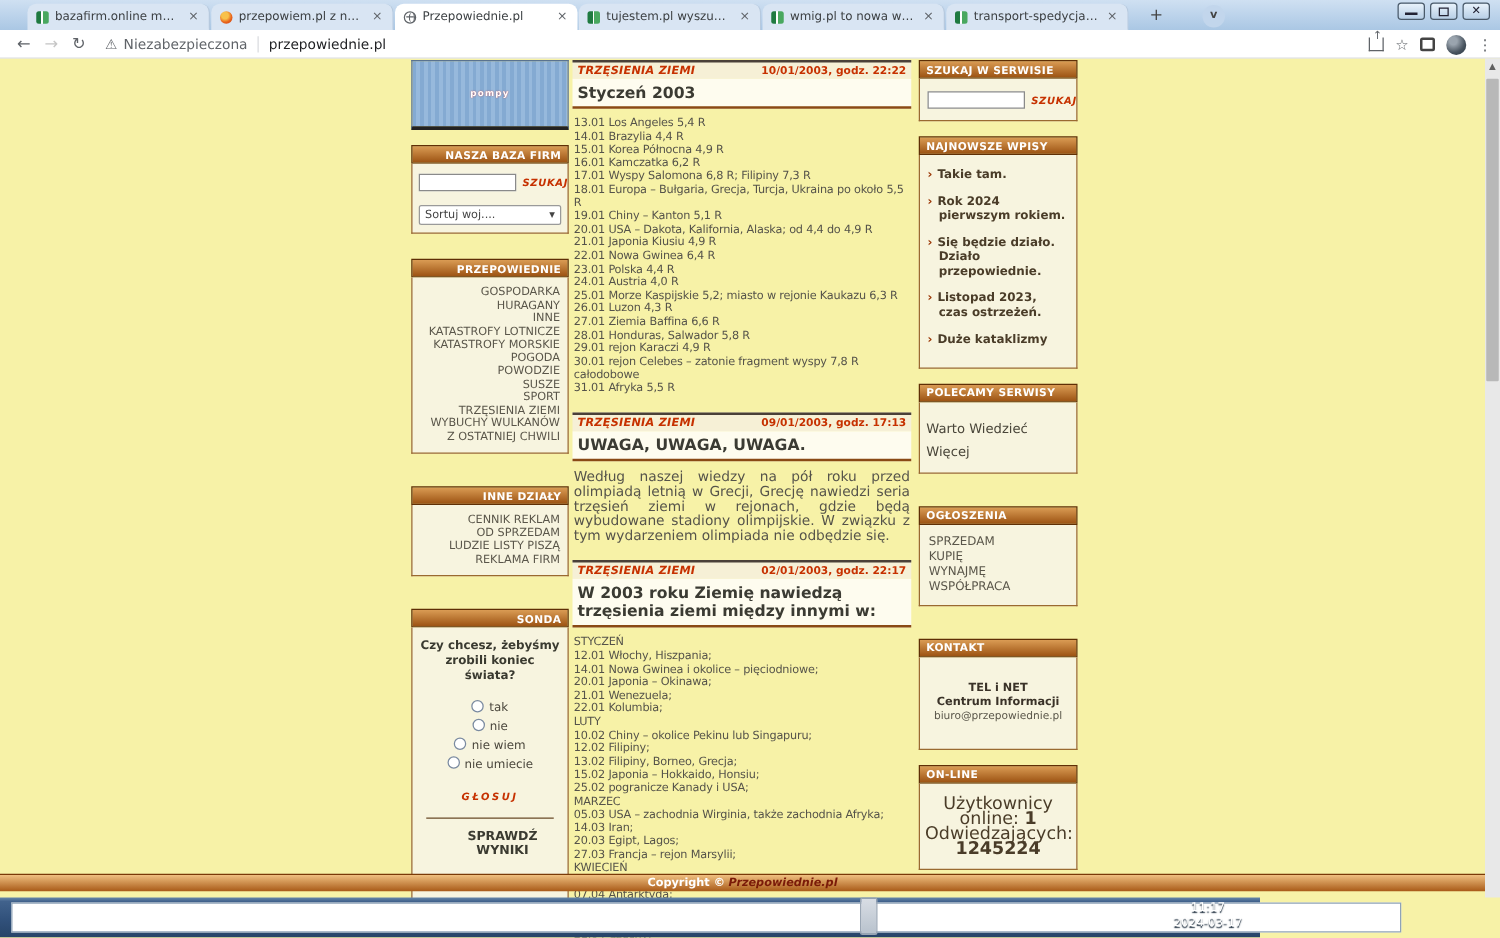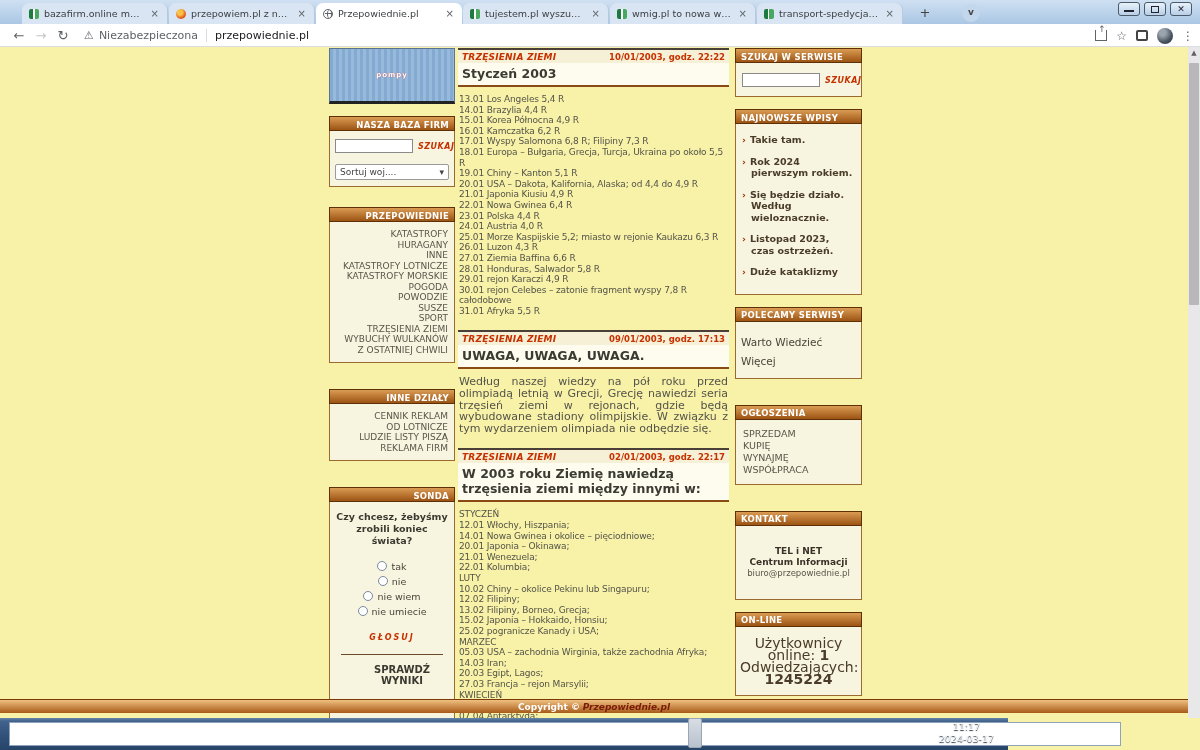--- a/index.html
+++ b/index.html
@@ -216,38 +216,38 @@
         <span class="szukaj-lnk">SZUKAJ</span>
       </div>
       <div class="selectbox">
         <span>Sortuj woj....</span>
         <span>▾</span>
       </div>
     </div>
     <div class="gap20"></div>
     <div class="sec-head head-right">PRZEPOWIEDNIE</div>
     <div class="sec-box menu-box">
-        <div class="menu-link">KATASTROFY</div>
+        <div class="menu-link">GOSPODARKA</div>
         <div class="menu-link">HURAGANY</div>
         <div class="menu-link">INNE</div>
         <div class="menu-link">KATASTROFY LOTNICZE</div>
         <div class="menu-link">KATASTROFY MORSKIE</div>
         <div class="menu-link">POGODA</div>
         <div class="menu-link">POWODZIE</div>
         <div class="menu-link">SUSZE</div>
         <div class="menu-link">SPORT</div>
         <div class="menu-link">TRZĘSIENIA ZIEMI</div>
         <div class="menu-link">WYBUCHY WULKANÓW</div>
         <div class="menu-link">Z OSTATNIEJ CHWILI</div>
       </div>
     <div class="gap26"></div>
     <div class="sec-head head-right">INNE DZIAŁY</div>
     <div class="sec-box menu-box">
         <div class="menu-link">CENNIK REKLAM</div>
-        <div class="menu-link">OD LOTNICZE</div>
+        <div class="menu-link">OD SPRZEDAM</div>
         <div class="menu-link">LUDZIE LISTY PISZĄ</div>
         <div class="menu-link">REKLAMA FIRM</div>
       </div>
     <div class="gap26"></div>
     <div class="sec-head head-right">SONDA</div>
     <div class="sec-box sonda-box">
       <div class="sonda-q">Czy chcesz, żebyśmy zrobili koniec świata?</div>
       <div>
           <div class="radio-row">tak</div>
           <div class="radio-row">nie</div>
@@ -342,21 +342,21 @@
       <div class="search-row">
         <input class="inp" style="">
         <span class="szukaj-lnk">SZUKAJ</span>
       </div>
     </div>
     <div class="gap12"></div>
     <div class="sec-head">NAJNOWSZE WPISY</div>
     <div class="sec-box wpisy-box">
         <div class="wpis-item">Takie tam.</div>
         <div class="wpis-item">Rok 2024 pierwszym rokiem.</div>
-        <div class="wpis-item">Się będzie działo. Według wieloznacznie.</div>
+        <div class="wpis-item">Się będzie działo. Działo przepowiednie.</div>
         <div class="wpis-item">Listopad 2023, czas ostrzeżeń.</div>
         <div class="wpis-item">Duże kataklizmy</div>
       </div>
     <div class="gap12"></div>
     <div class="sec-head">POLECAMY SERWISY</div>
     <div class="sec-box polecamy-box">
       <span class="polecamy-link">Warto Wiedzieć Więcej</span>
     </div>
     <div class="gap26"></div>
     <div class="sec-head">OGŁOSZENIA</div>

